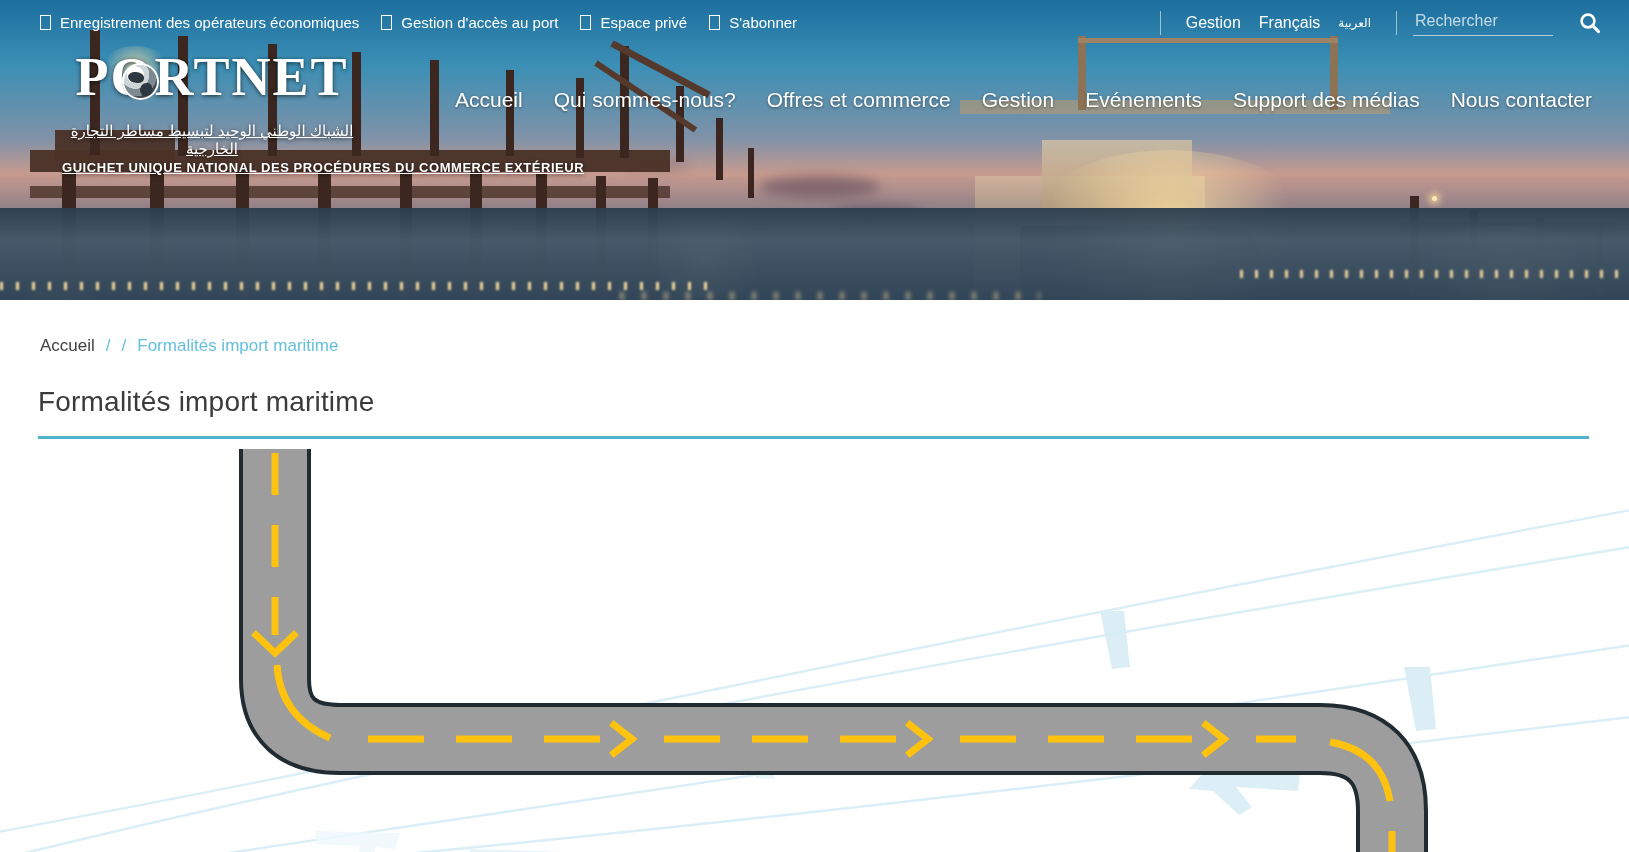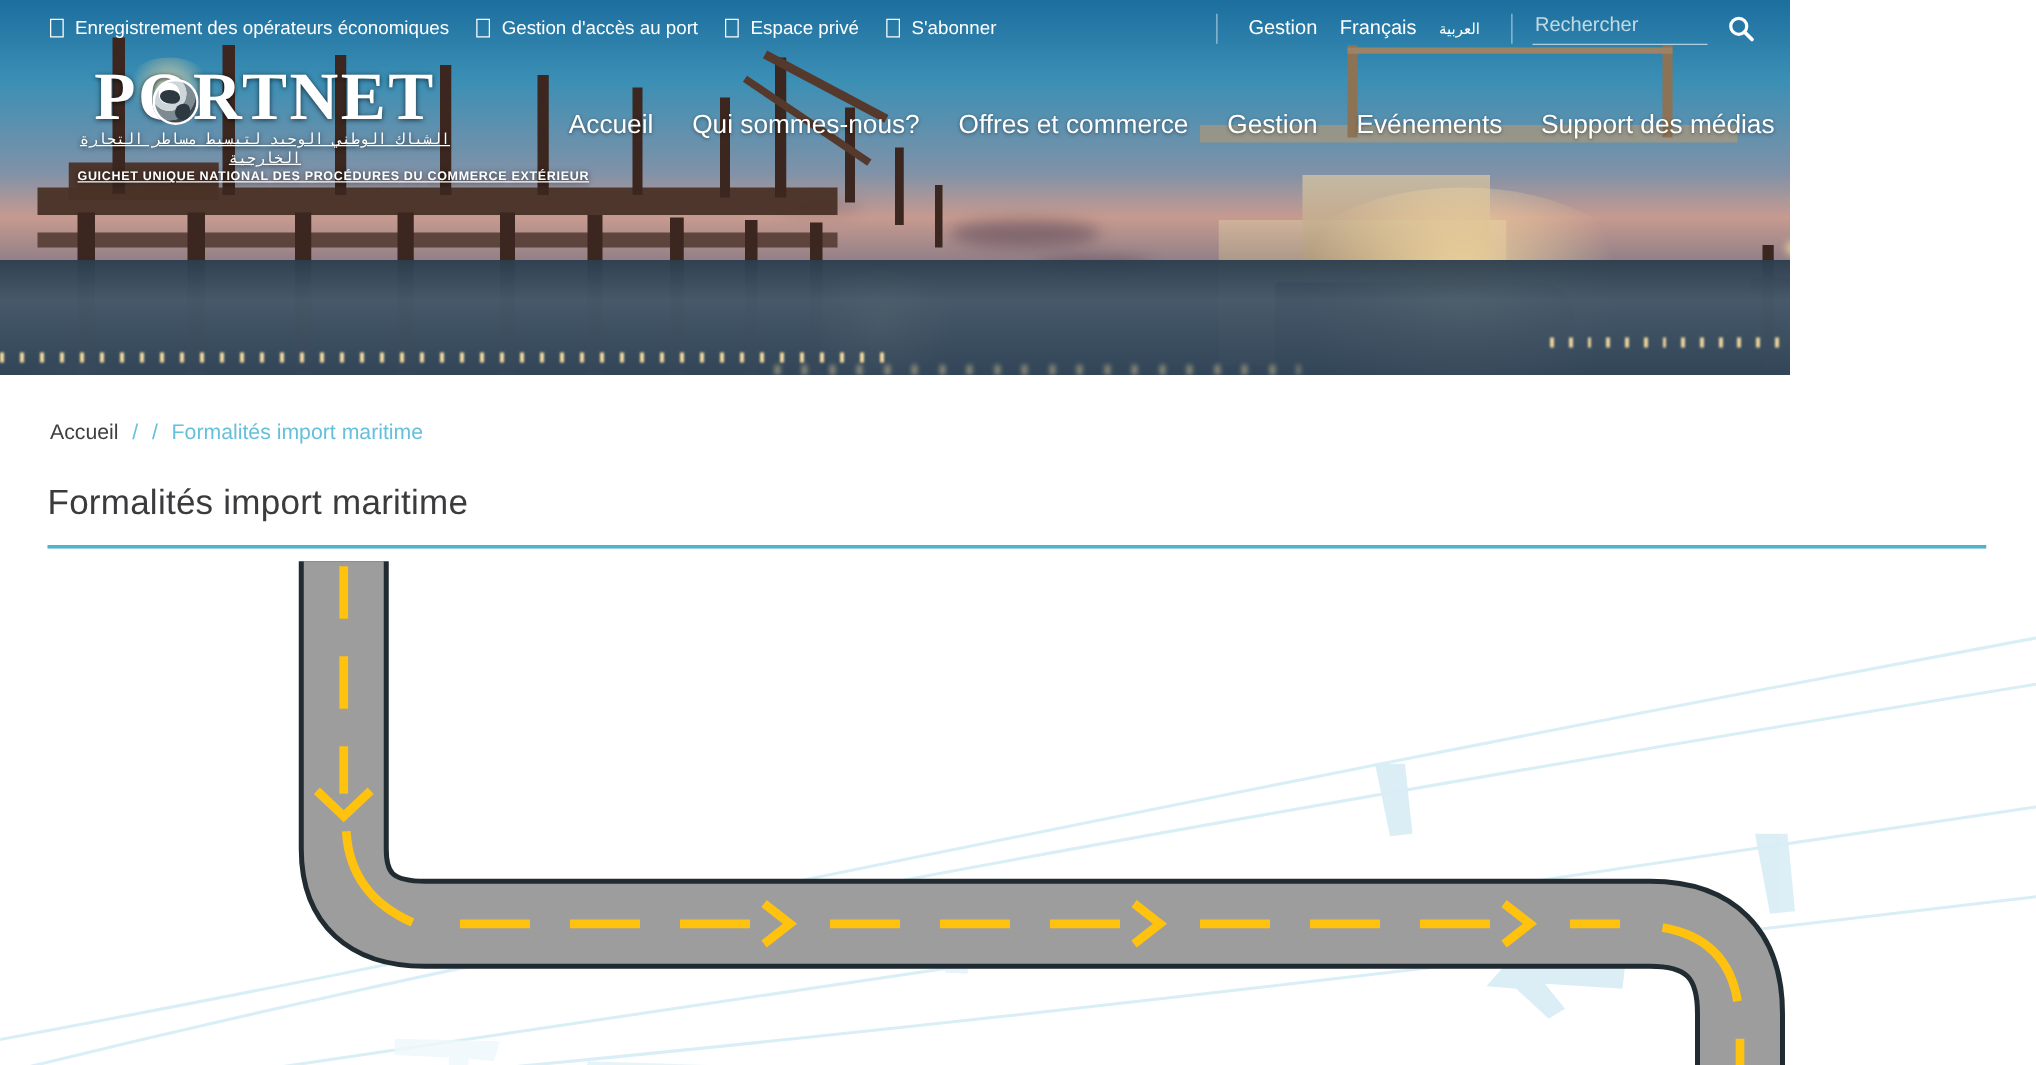--- a/index.html
+++ b/index.html
@@ -9,21 +9,21 @@
     width: 1629px;
     height: 852px;
     overflow: hidden;
     background: #ffffff;
     font-family: "Liberation Sans", sans-serif;
   }
 
   
   .hero {
     position: relative;
-    width: 1432px;
+    width: 1629px;
     height: 300px;
     overflow: hidden;
     background: #0c4a6e;
   }
 
   .hero-photo {
     position: absolute;
     inset: 0;
     
     background:
@@ -134,21 +134,21 @@
     text-decoration: none;
     font-size: 16px;
     padding: 0 9px;
     cursor: pointer;
     white-space: nowrap;
   }
   .lang.ar { font-size: 12px; }
   .search-wrap {
     display: flex;
     align-items: center;
-    gap: 14px;
+    gap: 24px;
   }
   .search-input {
     width: 140px;
     background: transparent;
     border: none;
     border-bottom: 1.5px solid rgba(255,255,255,.62);
     color: #fff;
     font-size: 16px;
     font-family: "Liberation Sans", sans-serif;
     padding: 3px 2px 5px;
@@ -205,28 +205,28 @@
   }
   .logo-globe::after {
     content: "";
     position: absolute;
     left: 18px; top: 20px;
     width: 12px; height: 13px;
     background: #2d3840;
     border-radius: 60% 40% 50% 50%;
   }
   .logo-ar {
-    font-size: 12px;
+    font-size: 15px;
     letter-spacing: 1px;
-    margin-top: 1px;
+    margin-top: 19px;
     direction: rtl;
-    font-family: Liberation Mono, monospace;
+    font-family: Liberation Sans, sans-serif;
   }
   .logo-sub {
-    font-size: 10px;
+    font-size: 13px;
     font-weight: 700;
     letter-spacing: .55px;
     margin-top: 2px;
     white-space: nowrap;
   }
 
   
   .mainnav {
     position: absolute;
     left: 455px;

